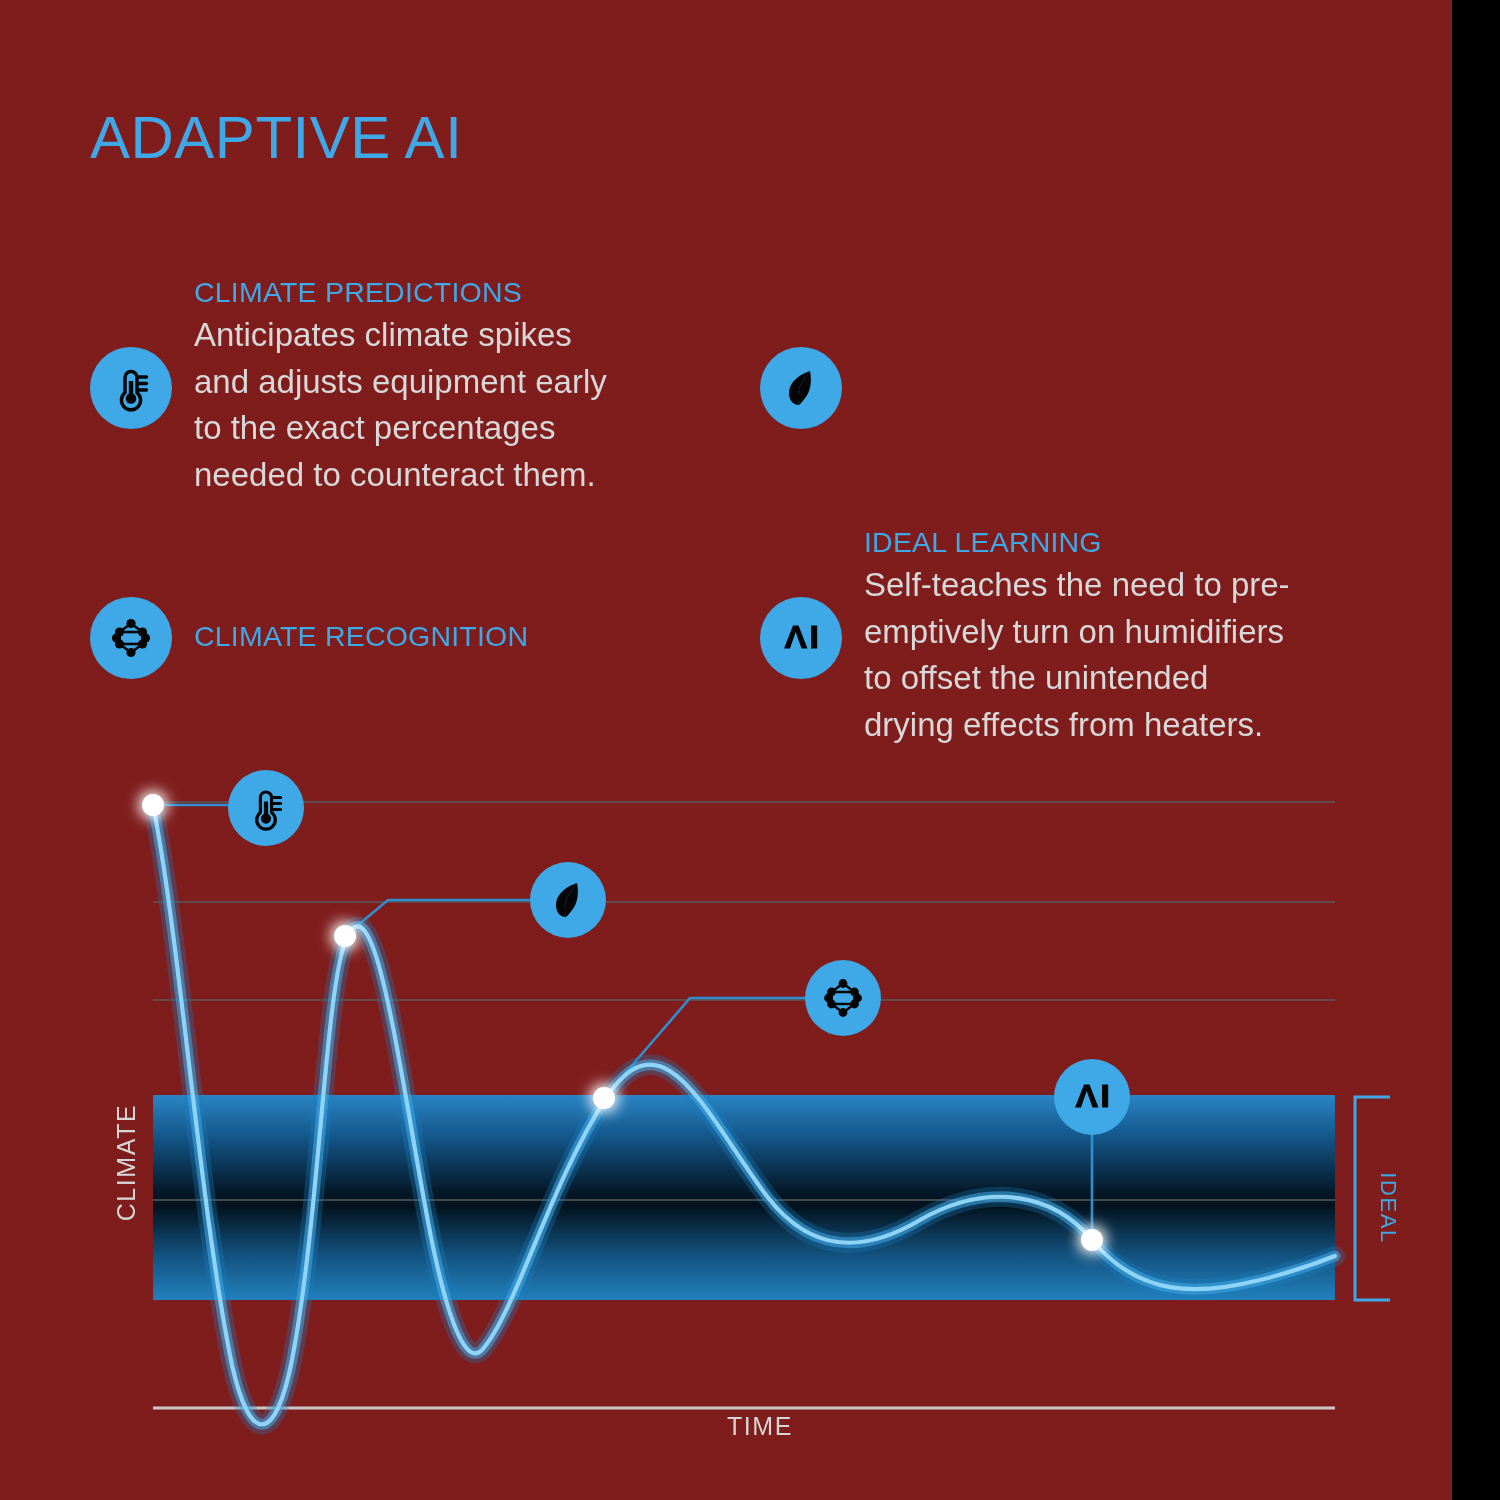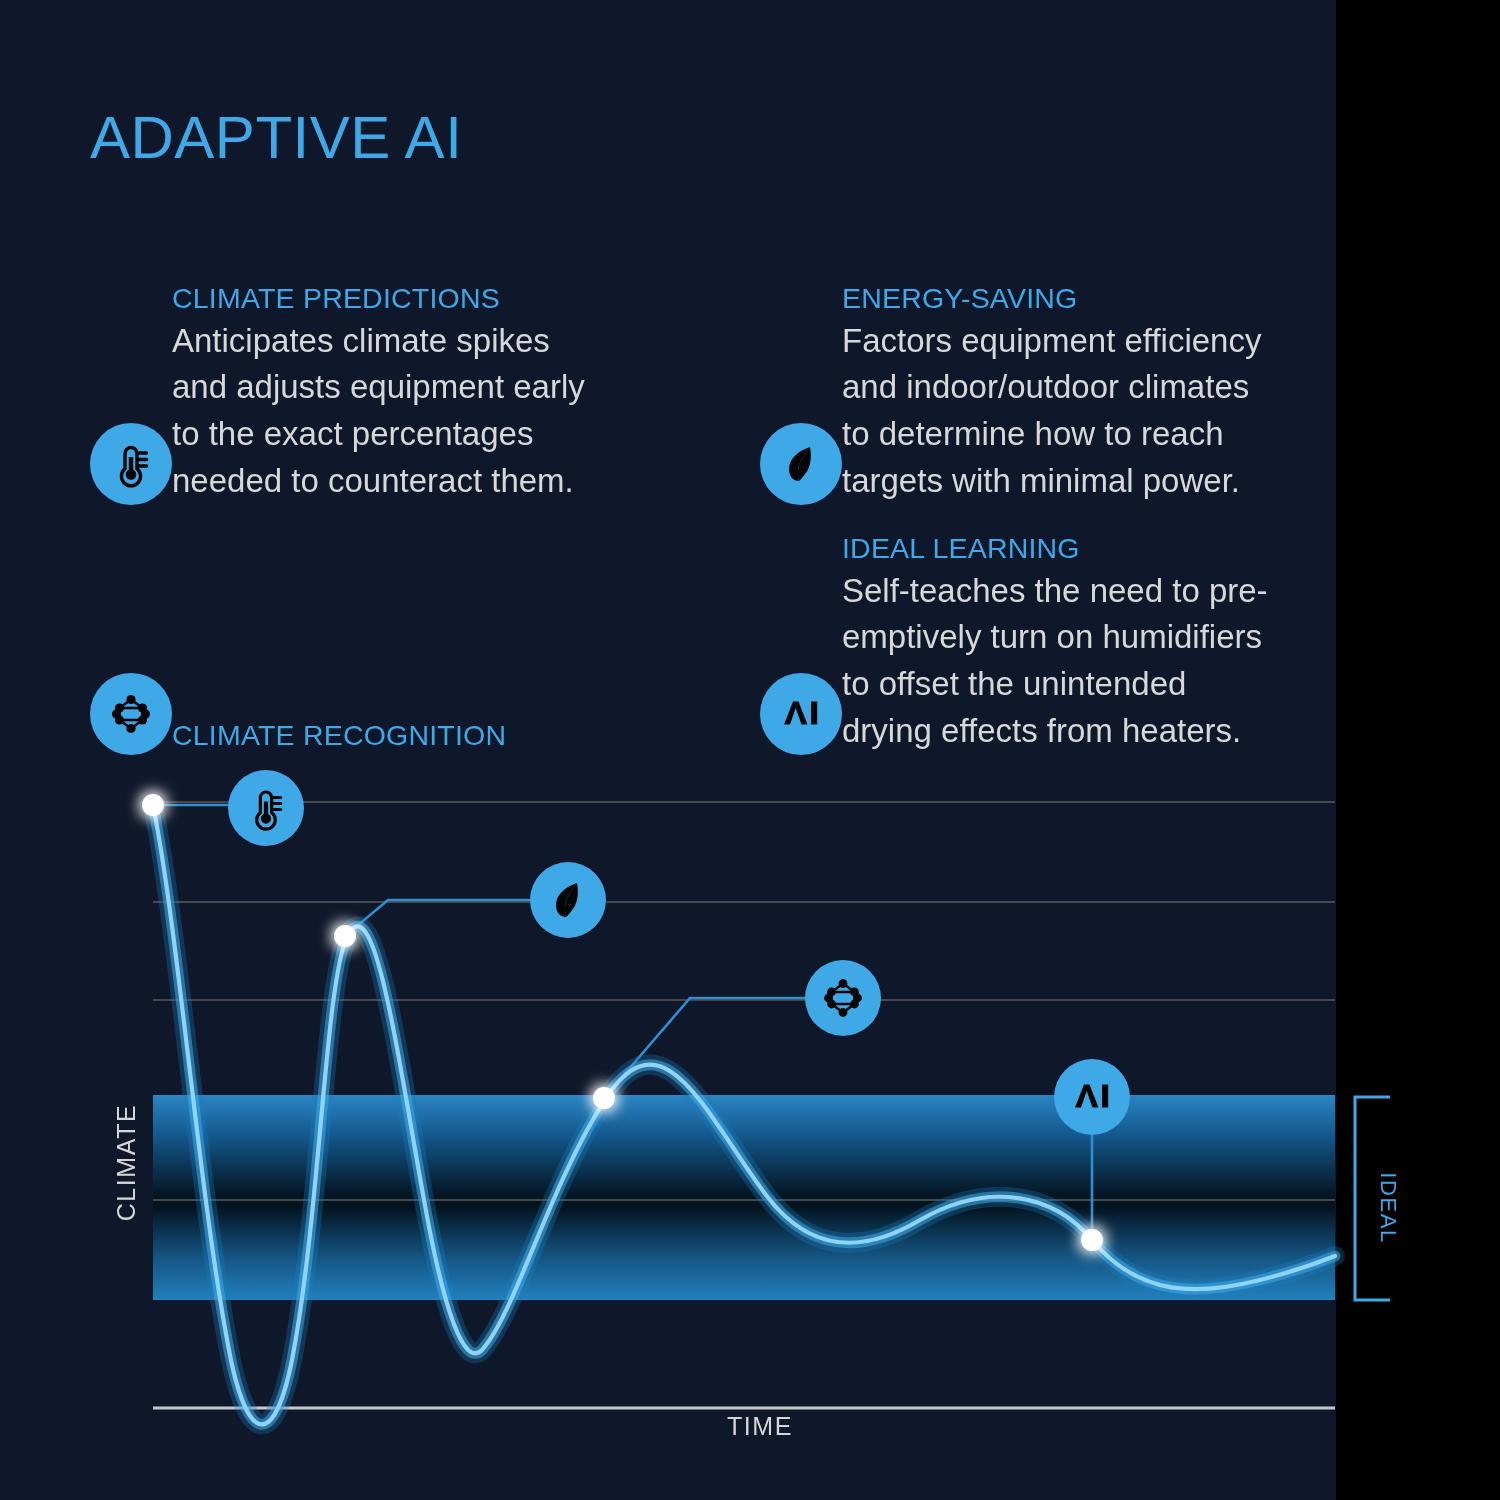--- a/index.html
+++ b/index.html
@@ -9,23 +9,23 @@
   }
   body {
     width: 1500px;
     height: 1500px;
     overflow: hidden;
     font-family: "Liberation Sans", sans-serif;
     -webkit-font-smoothing: antialiased;
   }
   #root {
     position: relative;
-    width: 1336px;
+    width: 1452px;
     height: 1500px;
-    background: #0f172a;
+    background: #7f1d1d;
   }
 
   
   #page-title {
     position: absolute;
     left: 90px;
     top: 108px;
     font-size: 60px;
     letter-spacing: 0.5px;
     color: #3FA9E8;
@@ -38,21 +38,22 @@
     position: absolute;
     left: 90px;
     top: 255px;
     width: 1320px;
     display: grid;
     grid-template-columns: 670px 650px;
     grid-template-rows: 250px 250px;
   }
   .feature {
     display: flex;
-    align-items: flex-end;
+    align-items: center;
+    gap: 22px;
     margin-top: 13px;
   }
   .feature-icon {
     flex: 0 0 auto;
     width: 82px;
     height: 82px;
     border-radius: 50%;
     background: #3FA9E8;
     position: relative;
     display: flex;
@@ -151,27 +152,20 @@
 needed to counteract them.</div>
       </div>
     </div>
 
     <div class="feature">
       <div class="feature-icon">
         <svg width="52" height="52" viewBox="0 0 52 52" aria-hidden="true">
           <path d="M35 9 C35 9 14 15 14 31.5 C14 38.5 18.5 43 24 43 C24 43 21 32 25.5 23.5 C30 15 35 9 35 9 Z" fill="#050505"></path>
           <path d="M35 9 C35 9 38 22 33 31.5 C29.5 38.2 24 43 24 43 C24 43 21 32 25.5 23.5 C30 15 35 9 35 9 Z" fill="#050505"></path>
         </svg>
-      </div>
-      <div class="feature-body">
-        <div class="feature-title">ENERGY-SAVING</div>
-        <div class="feature-desc">Factors equipment efficiency
-and indoor/outdoor climates
-to determine how to reach
-targets with minimal power.</div>
       </div>
     </div>
 
     <div class="feature">
       <div class="feature-icon">
         <svg width="52" height="52" viewBox="0 0 52 52" aria-hidden="true">
           <g stroke="#050505" stroke-width="2.6">
             <line x1="26" y1="11.5" x2="14.5" y2="20"></line>
             <line x1="26" y1="11.5" x2="37.5" y2="20"></line>
             <line x1="14.5" y1="20" x2="37.5" y2="20"></line>

